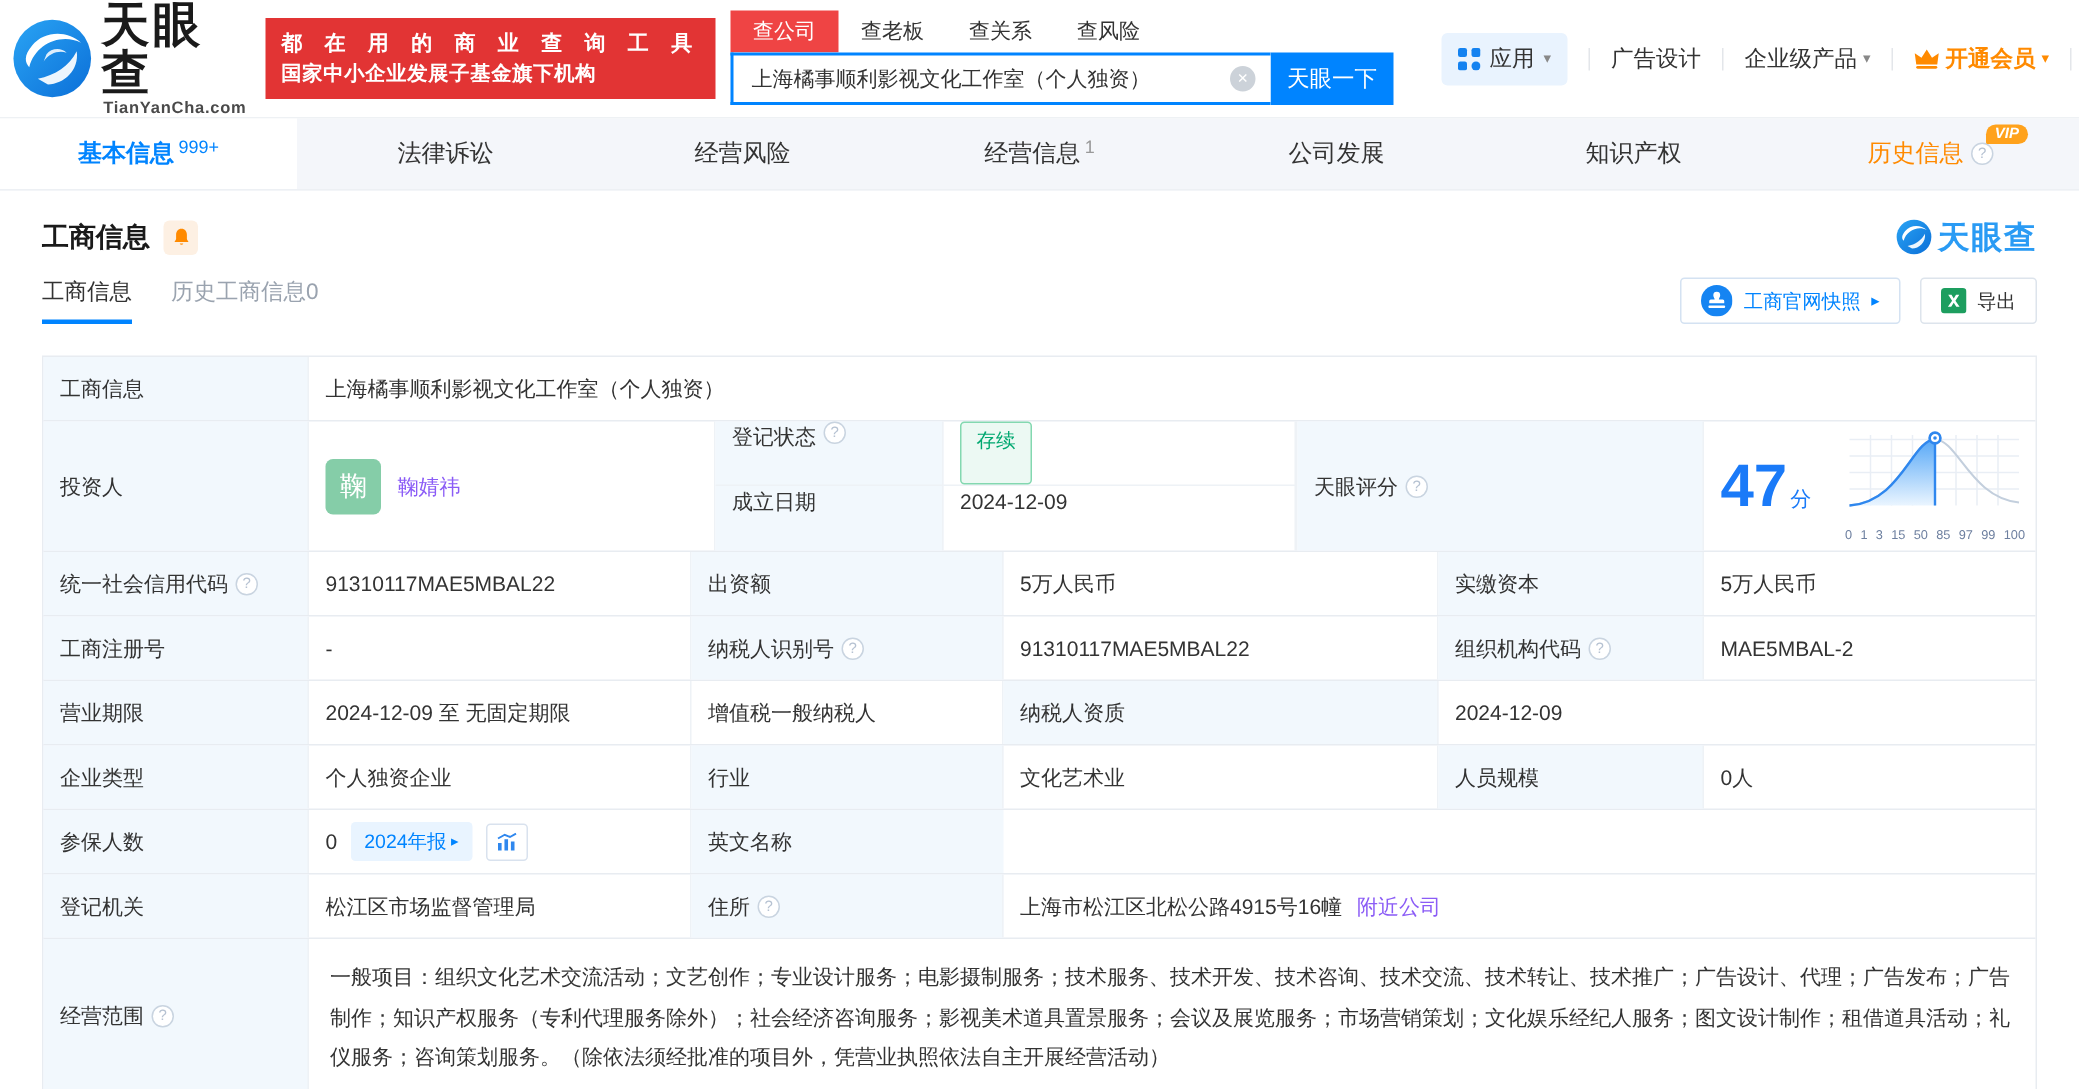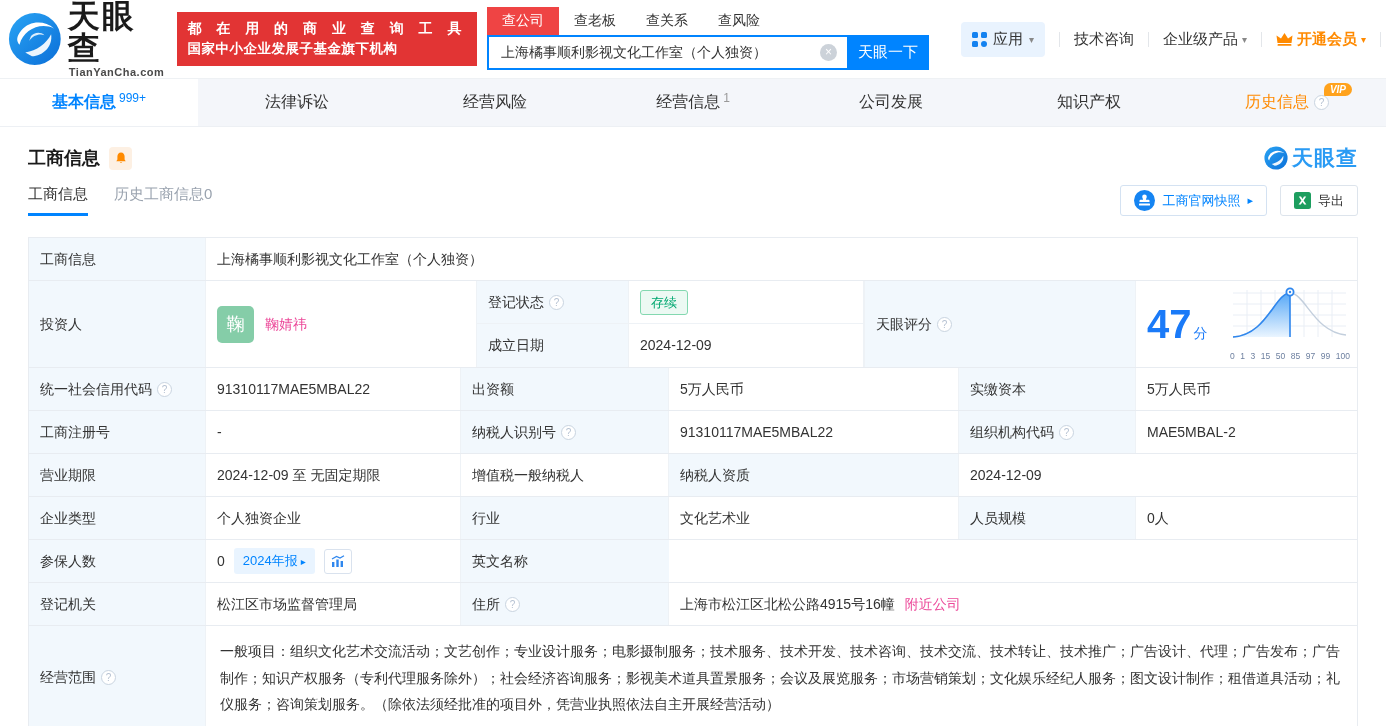--- a/index.html
+++ b/index.html
@@ -72,23 +72,23 @@
   .irow:last-child { border-bottom:none; }
   .cell { display:flex; align-items:center; padding:0 11px; font-size:14px; color:#333; border-right:1px solid #eef2f6; min-height:42px; line-height:1.5; }
   .cell:last-child { border-right:none; }
   .lb { background:#f2f8fd; }
   .g6 { grid-template-columns:177px 255px 208px 290px 177px 1fr; }
   .g2 { grid-template-columns:177px 1fr; }
   .g4 { grid-template-columns:177px 255px 208px 1fr; }
   .ginv { grid-template-columns:177px 271px 388px 271px 1fr; }
   .nested { padding:0; display:block; }
   .ngrid { display:grid; grid-template-columns:152px 1fr; grid-auto-rows:43px; height:100%; }
-  .ncell { display:flex; align-items:center; padding:0 11px; font-size:14px; border-right:1px solid #eef2f6; }
+  .ncell { display:flex; padding:0 11px; font-size:14px; border-right:1px solid #eef2f6; }
   .ncell.top { border-bottom:1px solid #eef2f6; }
-  .link { color:#ec4899; cursor:pointer; text-decoration:none; }
+  .link { color:#8b5cf6; cursor:pointer; text-decoration:none; }
   .avatar { width:37px; height:37px; border-radius:5px; background:#85cda8; color:#fff; font-size:18px; display:flex; align-items:center; justify-content:center; margin-right:11px; flex:none; }
   .status-badge { display:inline-block; border:1px solid #83d8b0; background:#ecf9f3; color:#00a870; font-size:13px; padding:2px 10px; border-radius:3px; line-height:19px; }
   .score-cell { justify-content:space-between; padding-right:6px; }
   .score-num { font-size:40px; font-weight:bold; color:#1a7af8; line-height:1; }
   .score-unit { font-size:14px; color:#1a7af8; margin-left:2px; }
   .score-chart { width:122px; }
   .ticks { display:flex; justify-content:space-between; font-size:8.5px; color:#6e80a0; margin-top:1px; padding:0 1px; }
   .report-badge { background:#e9f4ff; color:#0084ff; font-size:13px; padding:3px 9px; border-radius:3px; margin-left:9px; cursor:pointer; display:inline-flex; align-items:center; gap:3px; }
   .report-badge .arr { font-size:10px; }
   .mini-btn { width:28px; height:25px; border:1px solid #d9e2ee; border-radius:3px; background:#fff; display:inline-flex; align-items:center; justify-content:center; margin-left:9px; cursor:pointer; }
@@ -147,21 +147,21 @@
         <svg width="15" height="15" viewBox="0 0 15 15">
           <rect x="0" y="0" width="6" height="6" rx="1.5" fill="#1482f0"></rect>
           <rect x="9" y="0" width="6" height="6" rx="1.5" fill="#1482f0"></rect>
           <rect x="0" y="9" width="6" height="6" rx="1.5" fill="#1482f0"></rect>
           <rect x="9" y="9" width="6" height="6" rx="3" fill="#1482f0"></rect>
         </svg>
         <span class="txt">应用</span>
         <span class="caret">▾</span>
       </div>
       <span class="v-div"></span>
-      <span class="menu-item">技术咨询</span>
+      <span class="menu-item">广告设计</span>
       <span class="v-div"></span>
       <span class="menu-item">
         <span>企业级产品</span>
         <span class="caret">▾</span>
       </span>
       <span class="v-div"></span>
       <span class="menu-item vip-item">
         <svg width="17" height="14" viewBox="0 0 17 14">
           <path d="M1.5 11 L0.5 3.5 L5 6.5 L8.5 1 L12 6.5 L16.5 3.5 L15.5 11 Z" fill="#ff8a00"></path>
           <rect x="1.5" y="12" width="14" height="1.8" rx=".9" fill="#ff8a00"></rect>

